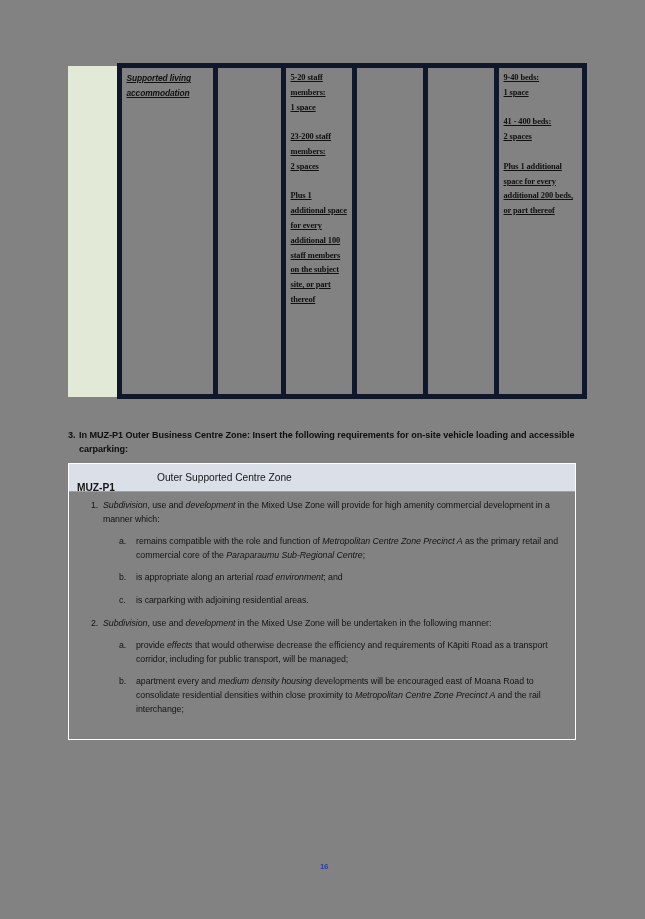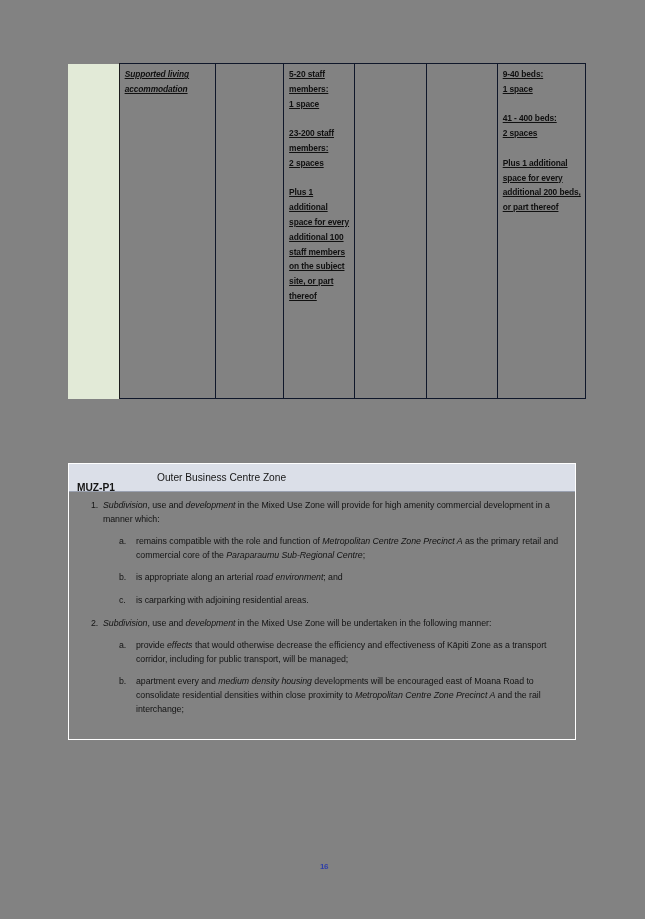--- a/index.html
+++ b/index.html
@@ -30,21 +30,21 @@
     position: absolute;
     left: 68px;
     top: 63px;
     width: 518px;
     height: 336px;
     border-collapse: collapse;
     table-layout: fixed;
     background: transparent;
   }
   #parking-table td {
-    border: 1px solid #0f172a;
+    border: 5px solid #0f172a;
     vertical-align: top;
     padding: 3px 4px 3px 5px;
     font-size: 8.4px;
     line-height: 14.8px;
     color: #101010;
     background: transparent;
     overflow: hidden;
   }
   #parking-table td.shade {
     background: #e2ead7;
@@ -58,20 +58,21 @@
     font-weight: bold;
     text-decoration: underline;
     display: block;
     letter-spacing: -0.1px;
   }
   .ins {
     font-weight: bold;
     text-decoration: underline;
     display: block;
     letter-spacing: -0.1px;
+    font-family: Liberation Serif, serif;
   }
   .gap { display: block; height: 14.8px; }
 
   
   #instruction {
     position: absolute;
     left: 68px;
     top: 428px;
     width: 512px;
     font-size: 9.1px;
@@ -212,26 +213,29 @@
           <span class="gap"></span>
           <span class="ins">41 - 400 beds:</span>
           <span class="ins">2 spaces</span>
           <span class="gap"></span>
           <span class="ins">Plus 1 additional space for every additional 200 beds, or part thereof</span>
         </td>
       </tr>
     </tbody>
   </table>
 
+  <div id="instruction">
+    <span class="num">3.</span><span class="body">In MUZ-P1 Outer Business Centre Zone: Insert the following requirements for on-site vehicle loading and accessible carparking:</span>
+  </div>
 
   <div id="policy-table">
 
     <div id="policy-header">
       <div class="code">MUZ-P1</div>
-      <div class="title">Outer Business Centre Zone</div>
+      <div class="title">Outer Supported Centre Zone</div>
     </div>
 
     <div id="policy-body">
 
       <div class="pol-item">
         <div class="marker">1.</div>
         <div class="content">
           <span class="it">Subdivision</span><span>, use and </span><span class="it">development</span><span> in the Mixed Use Zone will provide for high amenity commercial development in a manner which:</span>
 
           <div class="sub-list">
@@ -264,21 +268,21 @@
       <div class="pol-item">
         <div class="marker">2.</div>
         <div class="content">
           <span class="it">Subdivision</span><span>, use and </span><span class="it">development</span><span> in the Mixed Use Zone will be undertaken in the following manner:</span>
 
           <div class="sub-list">
 
             <div class="sub-item">
               <div class="marker">a.</div>
               <div class="content">
-                <span>provide </span><span class="it">effects</span><span> that would otherwise decrease the efficiency and effectiveness of Kāpiti Zone as a transport corridor, including for public transport, will be managed;</span>
+                <span>provide </span><span class="it">effects</span><span> that would otherwise decrease the efficiency and requirements of Kāpiti Road as a transport corridor, including for public transport, will be managed;</span>
               </div>
             </div>
 
             <div class="sub-item">
               <div class="marker">b.</div>
               <div class="content">
                 <span>apartment every and </span><span class="it">medium density housing</span><span> developments will be encouraged east of Moana Road to consolidate residential densities within close proximity to </span><span class="it">Metropolitan Centre Zone Precinct A</span><span> and the rail interchange;</span>
               </div>
             </div>
 

